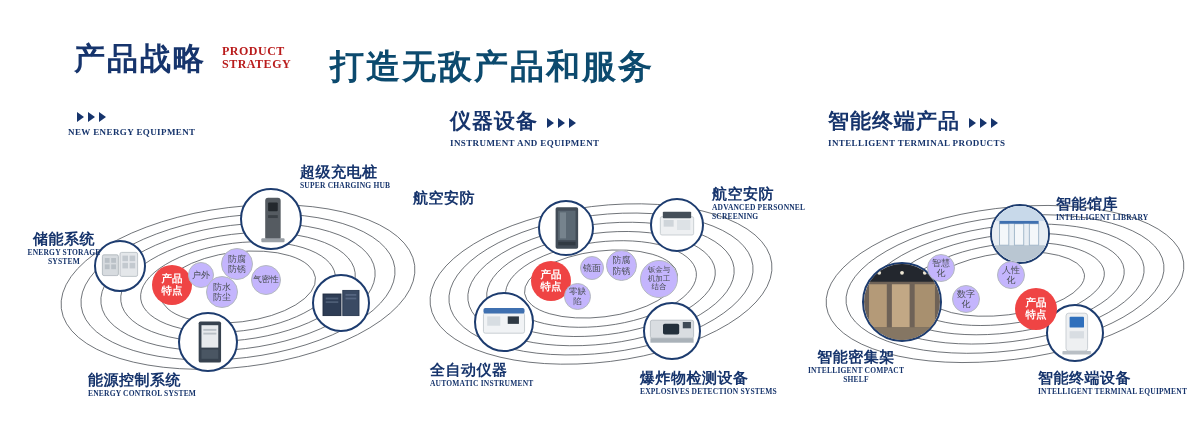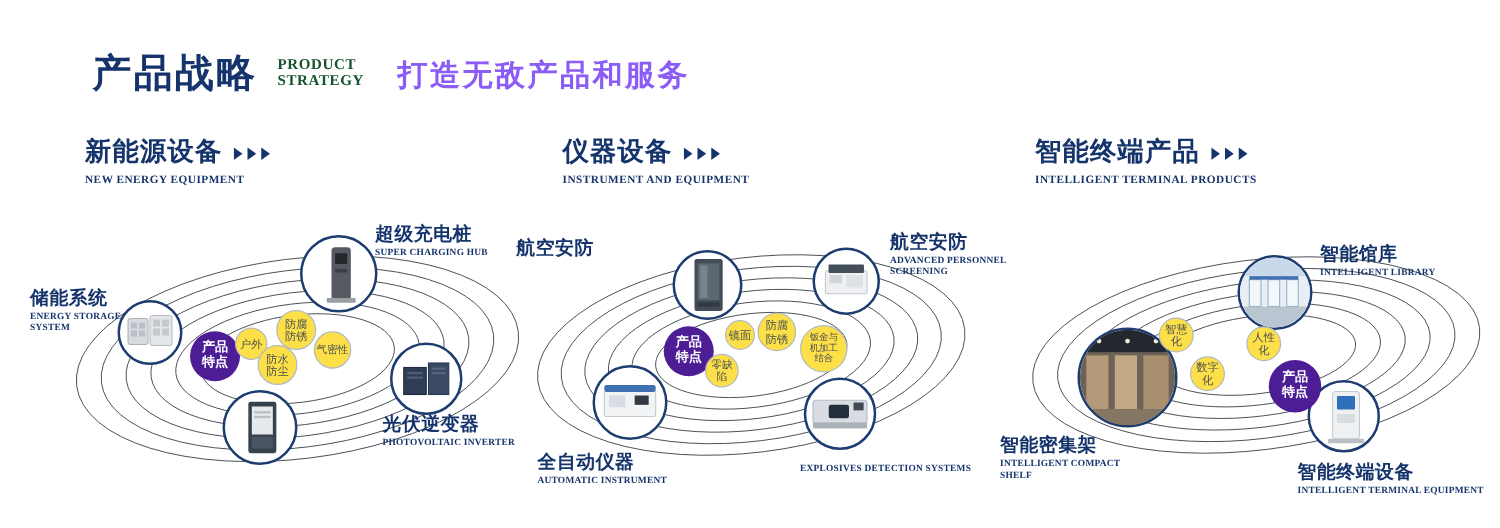--- a/index.html
+++ b/index.html
@@ -4,76 +4,75 @@
 <style>
   html,body { margin:0; padding:0; background:#fff; }
   .stage {
     position:relative; width:1200px; height:422px; background:#ffffff;
     overflow:hidden; font-family:Liberation Serif, serif;
     color:#16346c;
     margin-top:12px;
   }
   
   .hd-title { position:absolute; left:74px; top:26px; font-size:31px; font-weight:bold; color:#16346c; letter-spacing:2px; }
-  .hd-title-en { position:absolute; left:222px; top:33px; font-size:12px; font-weight:bold; color:#14532d; line-height:1.05; letter-spacing:0.5px; }
-  .hd-slogan { position:absolute; left:318px; top:32px; font-size:24px; font-weight:bold; color:#8b5cf6; letter-spacing:2px; }
+  .hd-title-en { position:absolute; left:222px; top:33px; font-size:12px; font-weight:bold; color:#b91c1c; line-height:1.05; letter-spacing:0.5px; }
+  .hd-slogan { position:absolute; left:330px; top:32px; font-size:34px; font-weight:bold; color:#0c4a6e; letter-spacing:2px; }
   
   .sec-head { position:absolute; }
   .sec-row { display:flex; align-items:center; }
   .sec-title { font-size:21px; font-weight:bold; color:#16346c; letter-spacing:1px; }
   .sec-arrows { margin-left:9px; margin-top:3px; }
   .sec-sub { margin-top:3px; font-size:9px; font-weight:bold; color:#16346c; letter-spacing:0.4px; }
   
   .orbits { position:absolute; }
   .orbits ellipse { fill:none; stroke:#3c4148; stroke-width:0.7; }
   
   .node {
     position:absolute; border:2px solid #1d3c6f; border-radius:50%;
     background:#fff; overflow:hidden; box-sizing:border-box;
     display:flex; align-items:center; justify-content:center;
   }
   .node svg { width:100%; height:100%; display:block; }
   
   .lbl { position:absolute; color:#16346c; line-height:1.15; }
   .lbl .cn { font-size:15px; font-weight:bold; letter-spacing:0.5px; }
   .lbl .en { font-size:7.5px; font-weight:bold; letter-spacing:0.2px; margin-top:1px; }
-  .lbl.r { text-align:left; }
+  .lbl.r { text-align:center; }
   .side-lbl { position:absolute; font-size:15px; font-weight:bold; color:#16346c; letter-spacing:0.5px; }
   
   .bubble {
-    position:absolute; border:1px solid #b5bac0; border-radius:50%; background:#fde047;
+    position:absolute; border:1px solid #b5bac0; border-radius:50%; background:#c4b5fd;
     color:#4a4f55; display:flex; align-items:center; justify-content:center;
     text-align:center; font-size:9px; line-height:1.15; box-sizing:border-box;
   }
   .bubble span { display:block; }
   .bubble .w2 { width:19px; }
   .bubble .w3 { width:24px; }
   
   .badge {
-    position:absolute; border-radius:50%; background:#4c1d95; color:#fff;
+    position:absolute; border-radius:50%; background:#ef4444; color:#fff;
     display:flex; align-items:center; justify-content:center; text-align:center;
     font-weight:bold; font-size:10.5px; line-height:1.15; box-sizing:border-box;
   }
   .badge span { display:block; width:22px; }
 </style>
 </head>
 <body>
 
 <div class="stage">
 
   <div class="hd-title">产品战略</div>
   <div class="hd-title-en">
     <div>PRODUCT</div>
     <div>STRATEGY</div>
   </div>
   <div class="hd-slogan">打造无敌产品和服务</div>
 
   <div class="sec-head" style="left:68px; top:95px;">
     <div class="sec-row">
-      <span class="sec-title">新能源设备</span>
       <svg class="sec-arrows" width="34" height="14" viewBox="0 0 34 14">
         <polygon points="0,2 7,7 0,12" fill="#16346c"></polygon>
           <polygon points="11,2 18,7 11,12" fill="#16346c"></polygon>
           <polygon points="22,2 29,7 22,12" fill="#16346c"></polygon>
       </svg>
     </div>
     <div class="sec-sub">NEW ENERGY EQUIPMENT</div>
   </div>
 
   <div class="sec-head" style="left:828px; top:95px;">
@@ -166,27 +165,27 @@
     <span>气密性</span>
   </div>
   <div class="bubble" style="left:206px; top:264px; width:32px; height:32px;">
     <span class="w2">防水防尘</span>
   </div>
 
   <div class="lbl r" style="left:24px; top:219px; width:80px;">
     <div class="cn">储能系统</div>
     <div class="en">ENERGY STORAGE SYSTEM</div>
   </div>
-  <div class="lbl" style="left:300px; top:168px;">
+  <div class="lbl" style="left:300px; top:152px;">
     <div class="cn">超级充电桩</div>
     <div class="en">SUPER CHARGING HUB</div>
   </div>
-  <div class="lbl" style="left:306px; top:320px;">
-    <div class="cn">光伏逆变器</div>
-    <div class="en">PHOTOVOLTAIC INVERTER</div>
+  <div class="lbl" style="left:88px; top:360px;">
+    <div class="cn">能源控制系统</div>
+    <div class="en">ENERGY CONTROL SYSTEM</div>
   </div>
 
   <svg class="orbits" style="left:415px; top:185px;" width="375" height="180" viewBox="0 0 375 180">
     <g transform="rotate(-7 186 87)">
       <ellipse cx="186" cy="87" rx="172" ry="78"></ellipse>
       <ellipse cx="186" cy="87" rx="153" ry="69"></ellipse>
       <ellipse cx="186" cy="87" rx="134" ry="60"></ellipse>
       <ellipse cx="186" cy="87" rx="115" ry="51"></ellipse>
       <ellipse cx="186" cy="87" rx="96" ry="42"></ellipse>
       <ellipse cx="186" cy="87" rx="77" ry="33"></ellipse>
@@ -245,20 +244,21 @@
   <div class="side-lbl" style="left:413px; top:177px;">航空安防</div>
   <div class="lbl" style="left:712px; top:174px; width:95px;">
     <div class="cn">航空安防</div>
     <div class="en">ADVANCED PERSONNEL SCREENING</div>
   </div>
   <div class="lbl" style="left:430px; top:350px;">
     <div class="cn">全自动仪器</div>
     <div class="en">AUTOMATIC INSTRUMENT</div>
   </div>
   <div class="lbl" style="left:640px; top:358px;">
+    <div class="cn">爆炸物检测设备</div>
     <div class="en">EXPLOSIVES DETECTION SYSTEMS</div>
   </div>
 
   <svg class="orbits" style="left:812px; top:188px;" width="385" height="175" viewBox="0 0 385 175">
     <g transform="rotate(-7 193 84)">
       <ellipse cx="193" cy="84" rx="180" ry="76"></ellipse>
       <ellipse cx="193" cy="84" rx="160" ry="67"></ellipse>
       <ellipse cx="193" cy="84" rx="140" ry="58"></ellipse>
       <ellipse cx="193" cy="84" rx="120" ry="49"></ellipse>
       <ellipse cx="193" cy="84" rx="100" ry="40"></ellipse>

